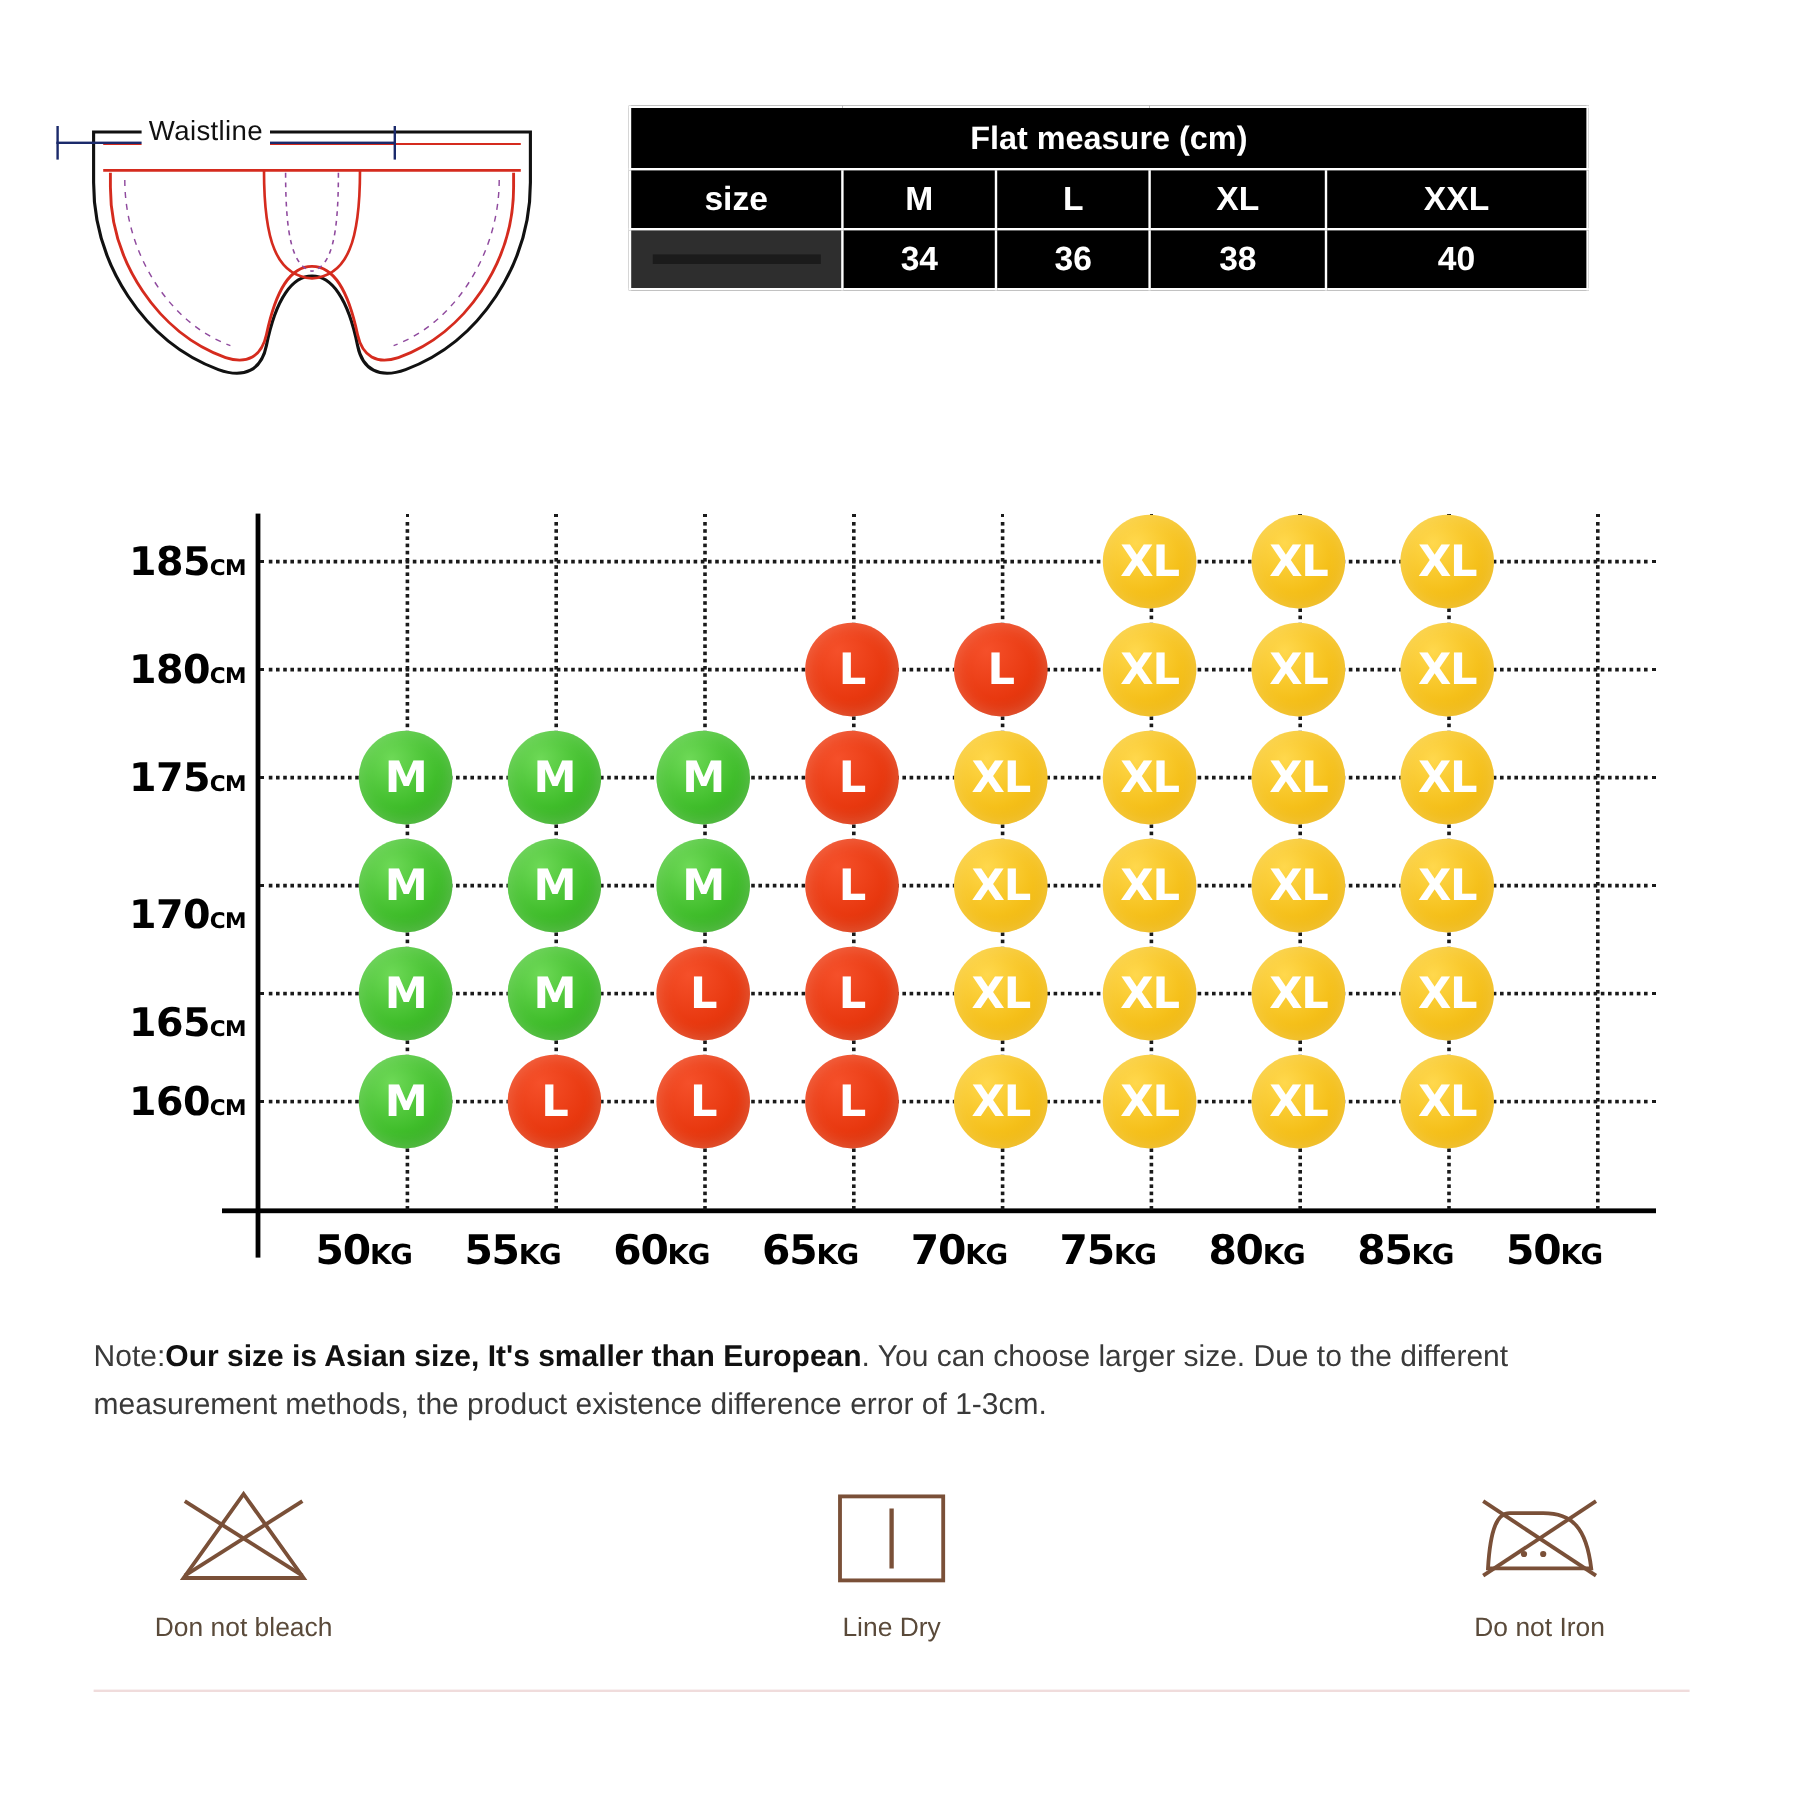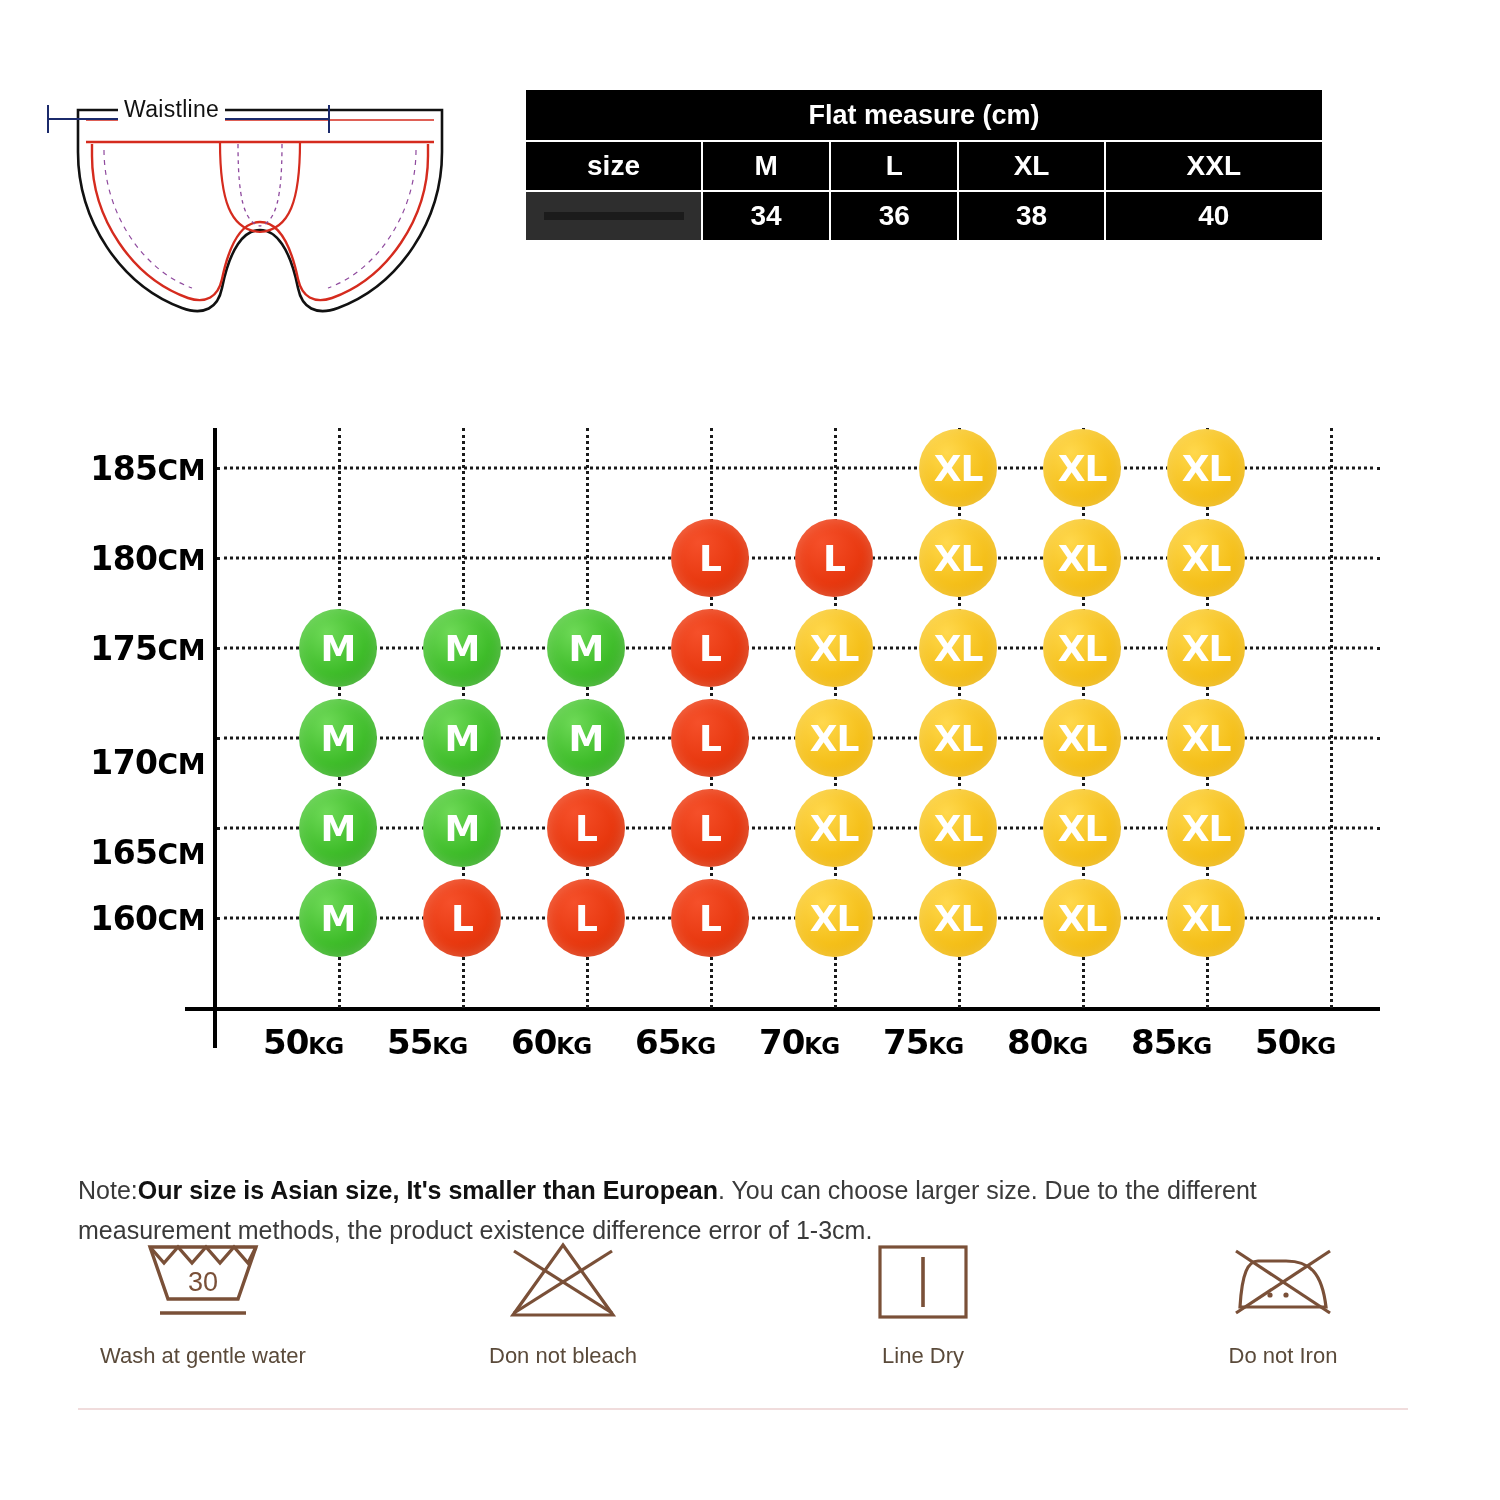--- a/index.html
+++ b/index.html
@@ -126,21 +126,21 @@
     right: 1295px;
     width: 180px;
     text-align: right;
     font-size: 33px;
     font-weight: bold;
     font-family: "DejaVu Sans", sans-serif;
     letter-spacing: -.5px;
     transform: translateY(-50%);
     white-space: nowrap;
   }
-  .ylabel .unit { font-size: 28px; }
+  .ylabel .unit { font-size: 18px; }
   .hline {
     position: absolute;
     left: 217px;
     width: 1163px;
     height: 0;
     border-top: 3px dotted #1a1a1a;
     transform: translateY(-50%);
   }
   .vline {
     position: absolute;
@@ -181,21 +181,21 @@
   }
   .bubble.M { background: radial-gradient(circle at 35% 30%, #6ed957 0%, #3fbd2a 55%, #2f9e1f 100%); }
   .bubble.L { background: radial-gradient(circle at 35% 30%, #f5502a 0%, #e8380f 55%, #cc2e08 100%); }
   .bubble.XL { background: radial-gradient(circle at 35% 30%, #ffd84d 0%, #f5c01a 55%, #e8ad05 100%); }
   .bubble.XL { color: #ffffff; }
 
   
   .note {
     position: absolute;
     left: 78px;
-    top: 1170px;
+    top: 1110px;
     width: 1330px;
     font-size: 25px;
     line-height: 40px;
     color: #3a3a3a;
     font-family: "Liberation Sans", sans-serif;
   }
   .note b { color: #111; }
 
   
   .care {
@@ -363,31 +363,20 @@
       <div class="bubble XL" style="left: 1206px; top: 518px;">XL</div>
     </div>
 </div>
 
 <div class="note">
   <span>Note:</span><b>Our size is Asian size, It's smaller than European</b><span>. You can choose larger size. Due to the different measurement methods, the product existence difference error of 1-3cm.</span>
 </div>
 
 <div class="care">
 
-  <div class="care-item">
-    <div class="care-icon">
-      <svg width="130" height="95" viewBox="0 0 130 95">
-        <path d="M12 14 L118 14 L100 66 L30 66 Z" fill="none" stroke="#7a5038" stroke-width="3.4"></path>
-        <path d="M12 14 L26 30 L40 14 L54 30 L68 14 L82 30 L96 14 L110 30 L118 14" fill="none" stroke="#7a5038" stroke-width="3.4"></path>
-        <text x="65" y="58" font-family="Liberation Sans, sans-serif" font-size="27" fill="#7a5038" text-anchor="middle">30</text>
-        <path d="M22 80 L108 80" stroke="#7a5038" stroke-width="3.4"></path>
-      </svg>
-    </div>
-    <div class="care-label">Wash at gentle water</div>
-  </div>
 
   <div class="care-item">
     <div class="care-icon">
       <svg width="130" height="95" viewBox="0 0 130 95">
         <path d="M65 12 L115 82 L15 82 Z" fill="none" stroke="#7a5038" stroke-width="3.2"></path>
         <path d="M16 18 L114 80" stroke="#7a5038" stroke-width="3.2"></path>
         <path d="M114 18 L16 80" stroke="#7a5038" stroke-width="3.2"></path>
       </svg>
     </div>
     <div class="care-label">Don not bleach</div>

